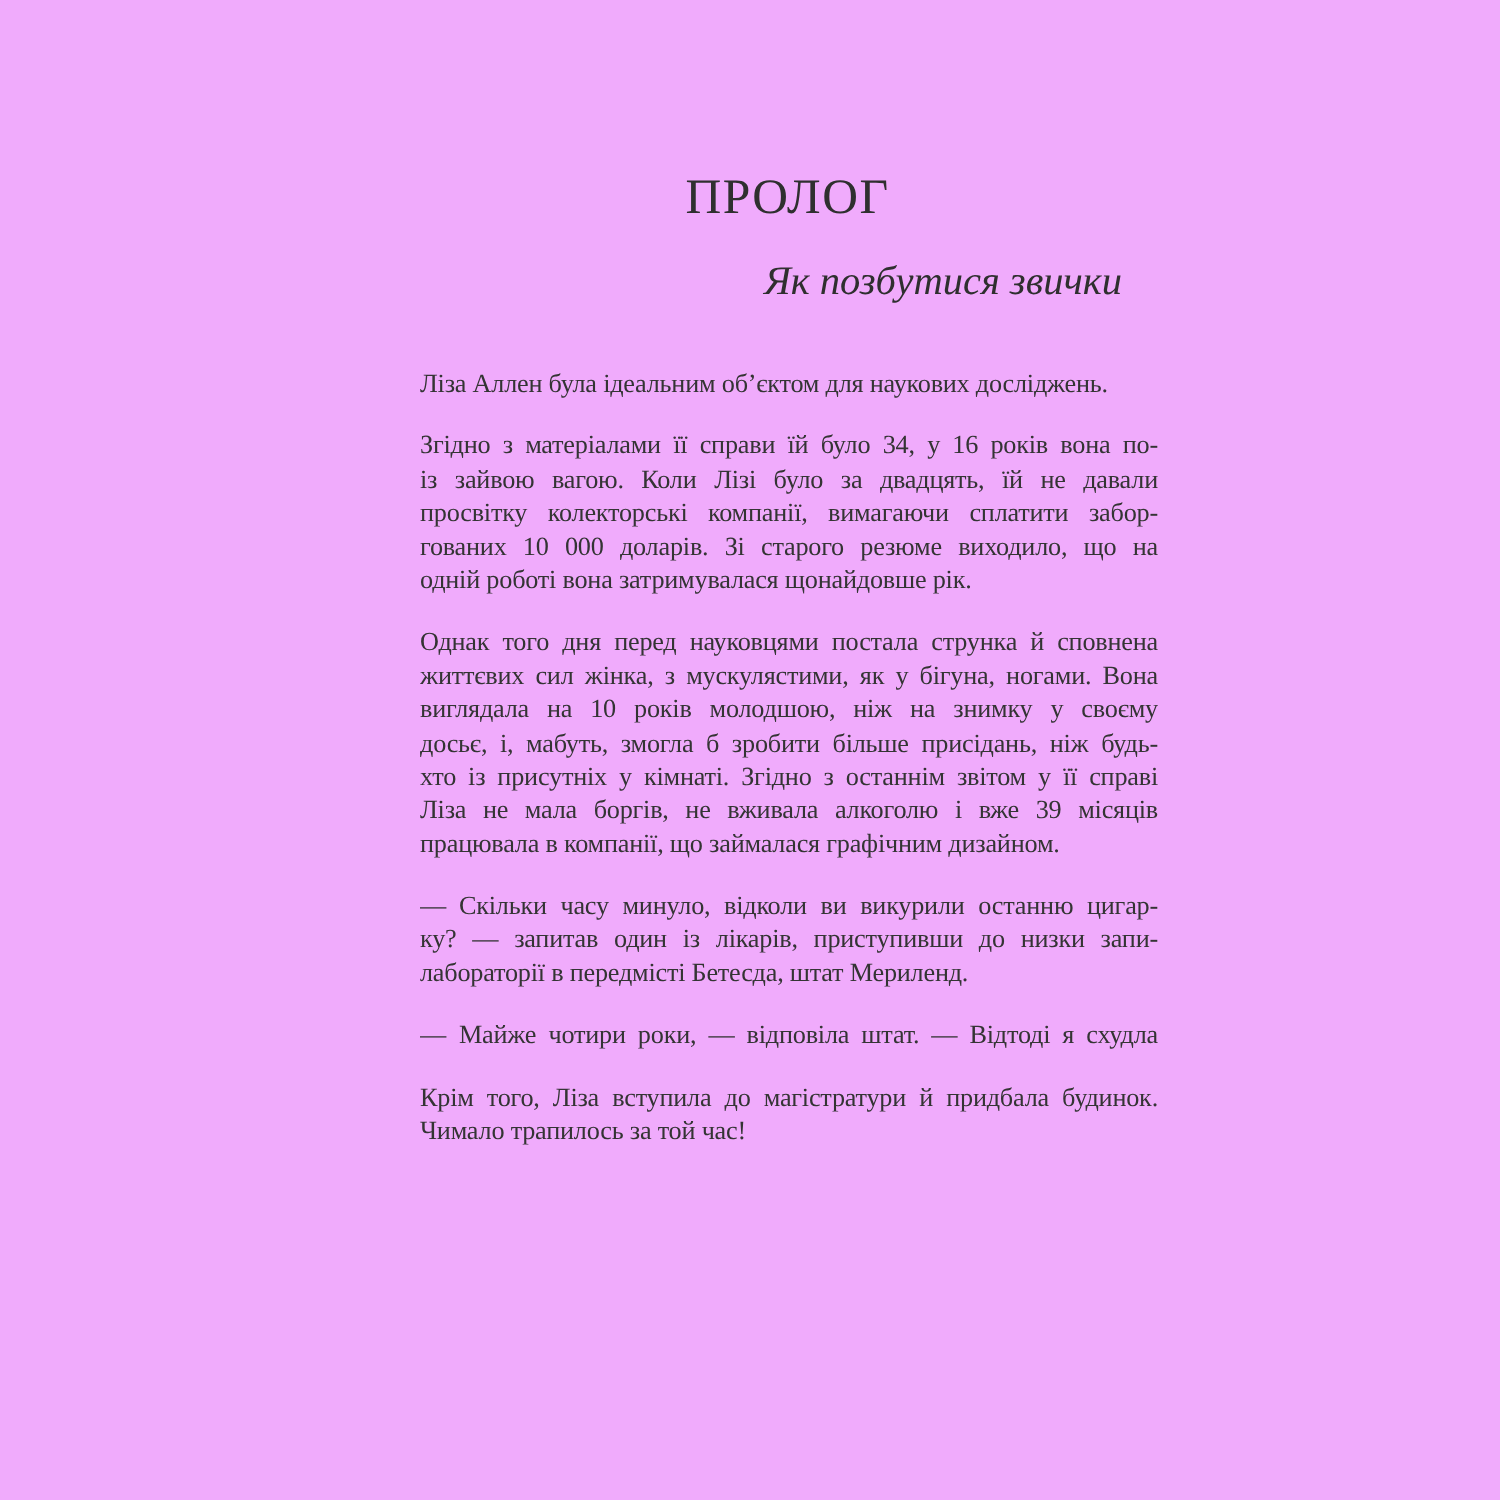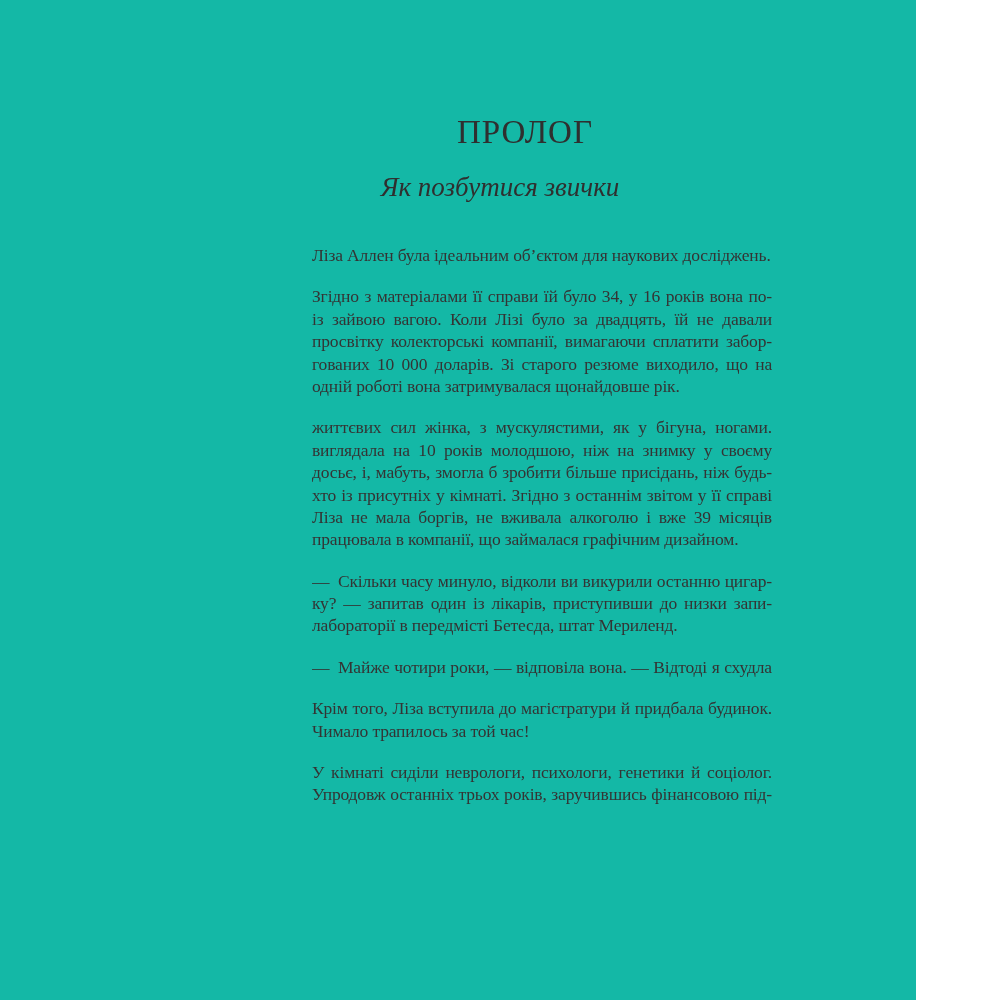--- a/index.html
+++ b/index.html
@@ -2,23 +2,23 @@
 <html><head>
 <meta charset="utf-8">
 <style>
   html, body {
     margin: 0;
     padding: 0;
     background: #ffffff;
   }
   .page {
     position: relative;
-    width: 916px;
+    width: 1000px;
     height: 1000px;
-    background: #14b8a6;
+    background: #f0abfc;
     overflow: hidden;
     font-family: "Liberation Serif", "DejaVu Serif", serif;
   }
   .chapter-title {
     position: absolute;
     top: 110px;
     left: 280px;
     width: 490px;
     margin: 0;
     text-align: center;
@@ -27,21 +27,21 @@
     font-weight: 400;
     letter-spacing: 1px;
     color: #2f2f2f;
   }
   .chapter-subtitle {
     position: absolute;
     top: 169px;
     left: 252px;
     width: 496px;
     margin: 0;
-    text-align: center;
+    text-align: right;
     font-style: italic;
     font-weight: 400;
     font-size: 27px;
     line-height: 36px;
     color: #2f2f2f;
   }
   .page-body {
     position: absolute;
     top: 244px;
     left: 280px;
@@ -53,21 +53,20 @@
   }
   .para {
     margin: 0 0 19px 0;
     padding: 0;
   }
   .line {
     text-align: justify;
     text-align-last: justify;
     height: 22.4px;
     overflow: hidden;
-    margin-left: 32px;
   }
   .line.last {
     text-align-last: left;
   }
 </style>
 </head>
 <body>
 
 <div class="page">
   <h1 class="chapter-title">ПРОЛОГ</h1>
@@ -77,37 +76,34 @@
         <div class="line last">Ліза Аллен була ідеальним об’єктом для наукових досліджень.</div>
       </div>
       <div class="para">
         <div class="line">Згідно з матеріалами її справи їй було 34, у 16 років вона по-</div>
         <div class="line">із зайвою вагою. Коли Лізі було за двадцять, їй не давали</div>
         <div class="line">просвітку колекторські компанії, вимагаючи сплатити забор-</div>
         <div class="line">гованих 10 000 доларів. Зі старого резюме виходило, що на</div>
         <div class="line last">одній роботі вона затримувалася щонайдовше рік.</div>
       </div>
       <div class="para">
+        <div class="line">Однак того дня перед науковцями постала струнка й сповнена</div>
         <div class="line">життєвих сил жінка, з мускулястими, як у бігуна, ногами. Вона</div>
         <div class="line">виглядала на 10 років молодшою, ніж на знимку у своєму</div>
         <div class="line">досьє, і, мабуть, змогла б зробити більше присідань, ніж будь-</div>
         <div class="line">хто із присутніх у кімнаті. Згідно з останнім звітом у її справі</div>
         <div class="line">Ліза не мала боргів, не вживала алкоголю і вже 39 місяців</div>
         <div class="line last">працювала в компанії, що займалася графічним дизайном.</div>
       </div>
       <div class="para">
         <div class="line">— Скільки часу минуло, відколи ви викурили останню цигар-</div>
         <div class="line">ку? — запитав один із лікарів, приступивши до низки запи-</div>
         <div class="line last">лабораторії в передмісті Бетесда, штат Мериленд.</div>
       </div>
       <div class="para">
-        <div class="line">— Майже чотири роки, — відповіла вона. — Відтоді я схудла</div>
+        <div class="line">— Майже чотири роки, — відповіла штат. — Відтоді я схудла</div>
       </div>
       <div class="para">
         <div class="line">Крім того, Ліза вступила до магістратури й придбала будинок.</div>
         <div class="line last">Чимало трапилось за той час!</div>
       </div>
-      <div class="para">
-        <div class="line">У кімнаті сиділи неврологи, психологи, генетики й соціолог.</div>
-        <div class="line">Упродовж останніх трьох років, заручившись фінансовою під-</div>
-      </div>
     </div>
 </div>
 
 </body></html>

